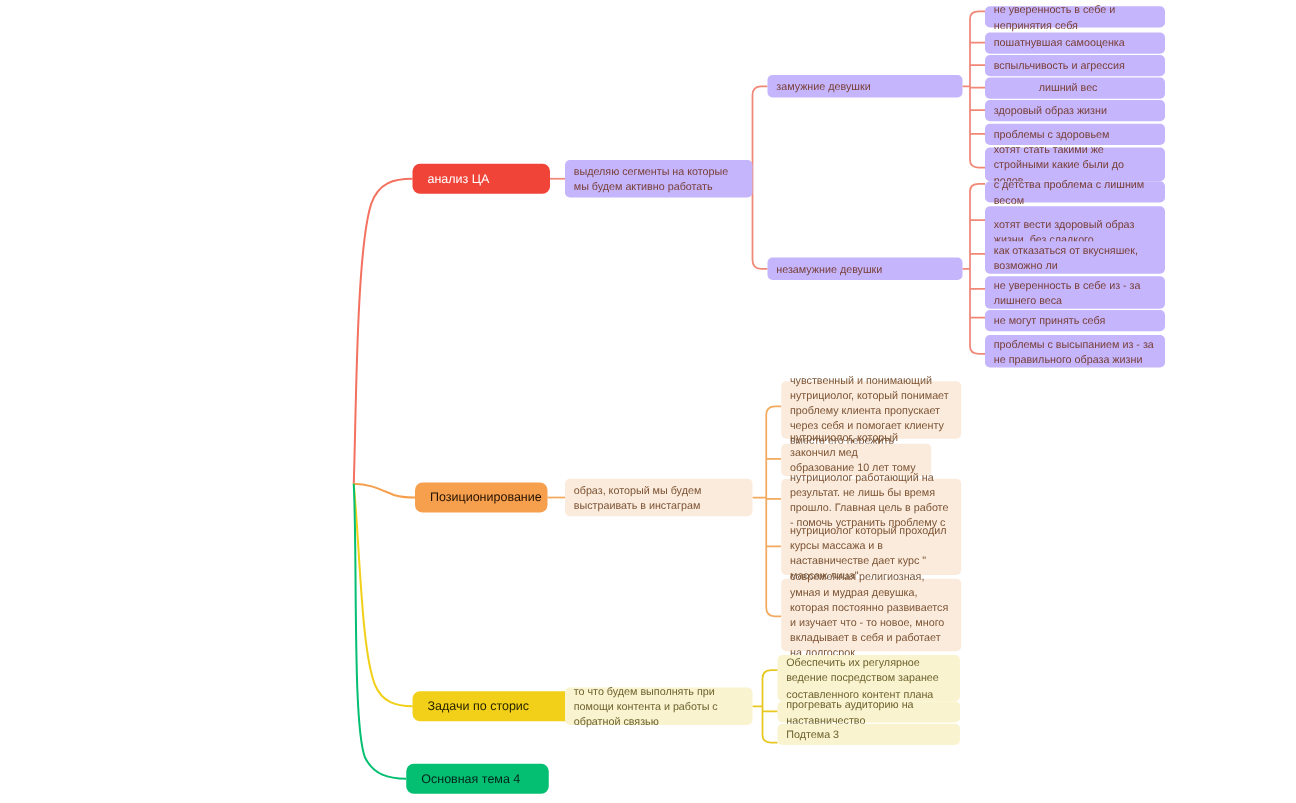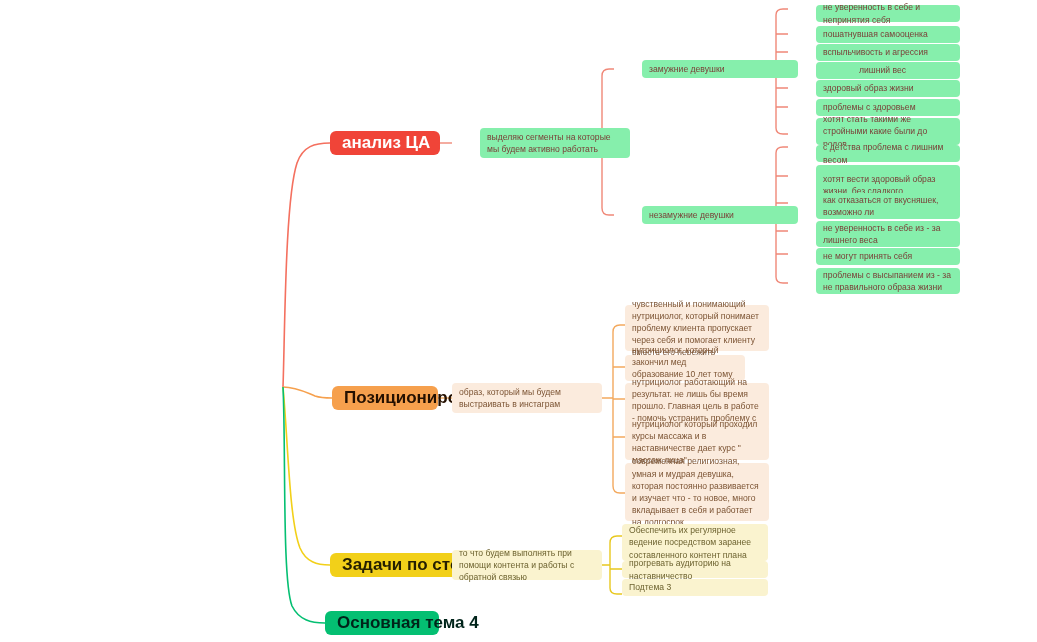--- a/index.html
+++ b/index.html
@@ -42,41 +42,41 @@
     font-weight: bold;
     font-size: 15.5px;
     line-height: 1.42;
     padding: 6px 10px;
     flex-direction: column;
   }
   .root .rl { display: block; white-space: nowrap; }
 
   
   .branch {
-    font-weight: bold;
-    font-size: 17px;
+    font-weight: normal;
+    font-size: 10px;
     color: #1a1a1a;
     padding: 0 12px;
     border-radius: 6px;
     white-space: nowrap;
   }
   .branch.red   { background: #f04438; color: #ffffff; }
   .branch.orange{ background: #f6a04d; color: #241000; }
   .branch.yellow{ background: #f2d019; color: #241f00; }
   .branch.green { background: #04bf72; color: #00241a; }
 
   
   .soft {
     font-size: 8.6px;
     line-height: 1.42;
     padding: 5px 7px;
     border-radius: 4px;
     align-items: center;
   }
-  .soft.red    { background: #86efac; color: #7a4038; margin-left: 28px; }
+  .soft.red    { background: #c4b5fd; color: #7a4038; }
   .soft.orange { background: #fbebdd; color: #7c5434; }
   .soft.yellow { background: #faf3cf; color: #6d6330; }
 </style>
 </head>
 <body>
 
 <div id="canvas">
 
   <svg id="wires" viewBox="0 0 1037 642" xmlns="http://www.w3.org/2000/svg">
 

